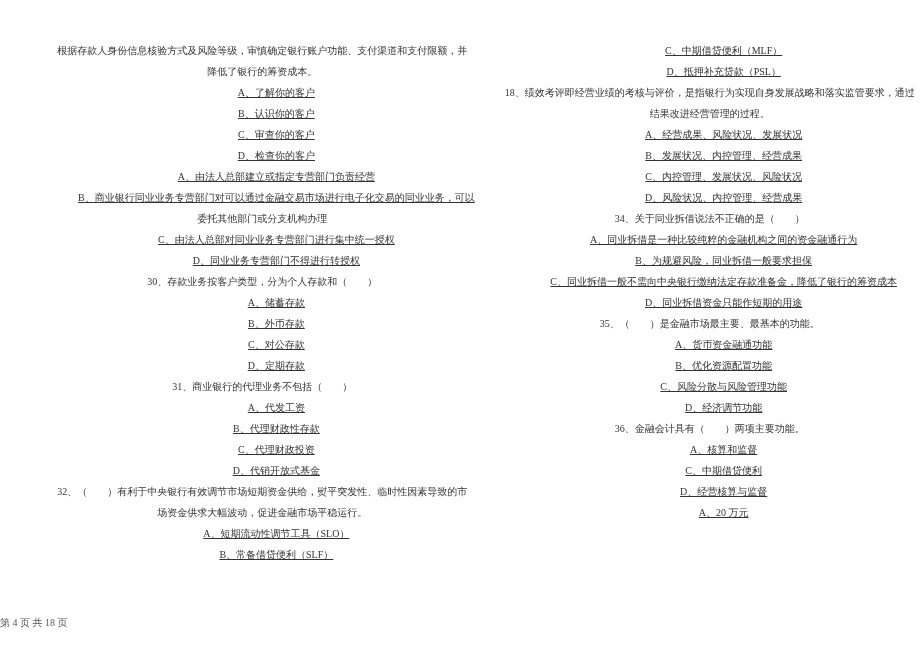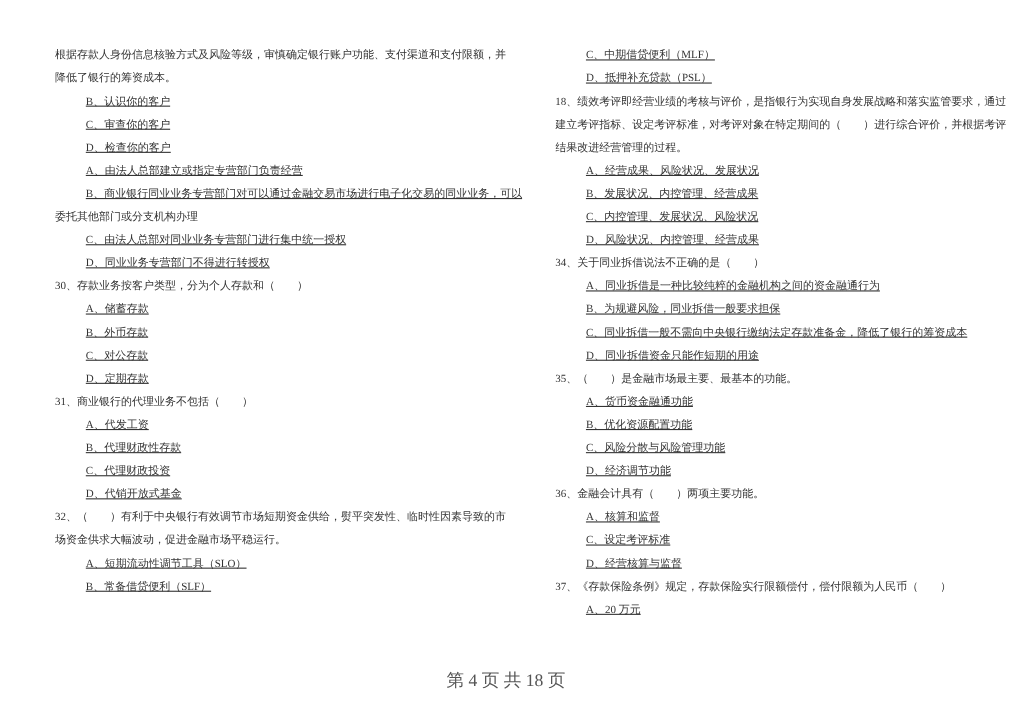--- a/index.html
+++ b/index.html
@@ -17,49 +17,51 @@
       position: relative;
       padding: 40px 50px 30px 50px;
     }
     .content {
       display: flex;
       gap: 30px;
     }
     .col {
       flex: 1;
       line-height: 21px;
+      text-align: center;
     }
     .line {
       white-space: nowrap;
       overflow: hidden;
     }
     .indent1 {
       padding-left: 28px;
       text-decoration: underline;
     }
     .q-text {
       padding-left: 0;
     }
     .footer {
       position: absolute;
       bottom: 20px;
       left: 0;
       width: 100%;
-      text-align: center;
-      font-size: 16px;
+      text-align: left;
+      font-size: 10px;
       color: #555;
     }
   </style>
 </head>
 <body>
 
 <div class="content">
   <div class="col">
     <div class="line q-text">根据存款人身份信息核验方式及风险等级，审慎确定银行账户功能、支付渠道和支付限额，并</div>
     <div class="line q-text">降低了银行的筹资成本。</div>
+    <div class="line indent1">A、了解你的客户</div>
     <div class="line indent1">B、认识你的客户</div>
     <div class="line indent1">C、审查你的客户</div>
     <div class="line indent1">D、检查你的客户</div>
 
     <div class="line indent1">A、由法人总部建立或指定专营部门负责经营</div>
     <div class="line indent1">B、商业银行同业业务专营部门对可以通过金融交易市场进行电子化交易的同业业务，可以</div>
     <div class="line q-text">委托其他部门或分支机构办理</div>
     <div class="line indent1">C、由法人总部对同业业务专营部门进行集中统一授权</div>
     <div class="line indent1">D、同业业务专营部门不得进行转授权</div>
 
@@ -79,42 +81,40 @@
     <div class="line q-text">场资金供求大幅波动，促进金融市场平稳运行。</div>
     <div class="line indent1">A、短期流动性调节工具（SLO）</div>
     <div class="line indent1">B、常备借贷便利（SLF）</div>
   </div>
 
   <div class="col">
     <div class="line indent1">C、中期借贷便利（MLF）</div>
     <div class="line indent1">D、抵押补充贷款（PSL）</div>
 
     <div class="line q-text">18、绩效考评即经营业绩的考核与评价，是指银行为实现自身发展战略和落实监管要求，通过</div>
-    <div class="line q-text">建立考评指标、设定考评标准，对考评对象在特定期间的（　　）进行综合评价，并根据考评</div>
     <div class="line q-text">结果改进经营管理的过程。</div>
     <div class="line indent1">A、经营成果、风险状况、发展状况</div>
     <div class="line indent1">B、发展状况、内控管理、经营成果</div>
     <div class="line indent1">C、内控管理、发展状况、风险状况</div>
     <div class="line indent1">D、风险状况、内控管理、经营成果</div>
 
     <div class="line q-text">34、关于同业拆借说法不正确的是（　　）</div>
     <div class="line indent1">A、同业拆借是一种比较纯粹的金融机构之间的资金融通行为</div>
     <div class="line indent1">B、为规避风险，同业拆借一般要求担保</div>
     <div class="line indent1">C、同业拆借一般不需向中央银行缴纳法定存款准备金，降低了银行的筹资成本</div>
     <div class="line indent1">D、同业拆借资金只能作短期的用途</div>
 
     <div class="line q-text">35、（　　）是金融市场最主要、最基本的功能。</div>
     <div class="line indent1">A、货币资金融通功能</div>
     <div class="line indent1">B、优化资源配置功能</div>
     <div class="line indent1">C、风险分散与风险管理功能</div>
     <div class="line indent1">D、经济调节功能</div>
 
     <div class="line q-text">36、金融会计具有（　　）两项主要功能。</div>
     <div class="line indent1">A、核算和监督</div>
-    <div class="line indent1">C、设定考评标准</div>
+    <div class="line indent1">C、中期借贷便利</div>
     <div class="line indent1">D、经营核算与监督</div>
 
-    <div class="line q-text">37、《存款保险条例》规定，存款保险实行限额偿付，偿付限额为人民币（　　）</div>
     <div class="line indent1">A、20 万元</div>
   </div>
 </div>
 
 <div class="footer">第 4 页 共 18 页</div>
 
 </body></html>

